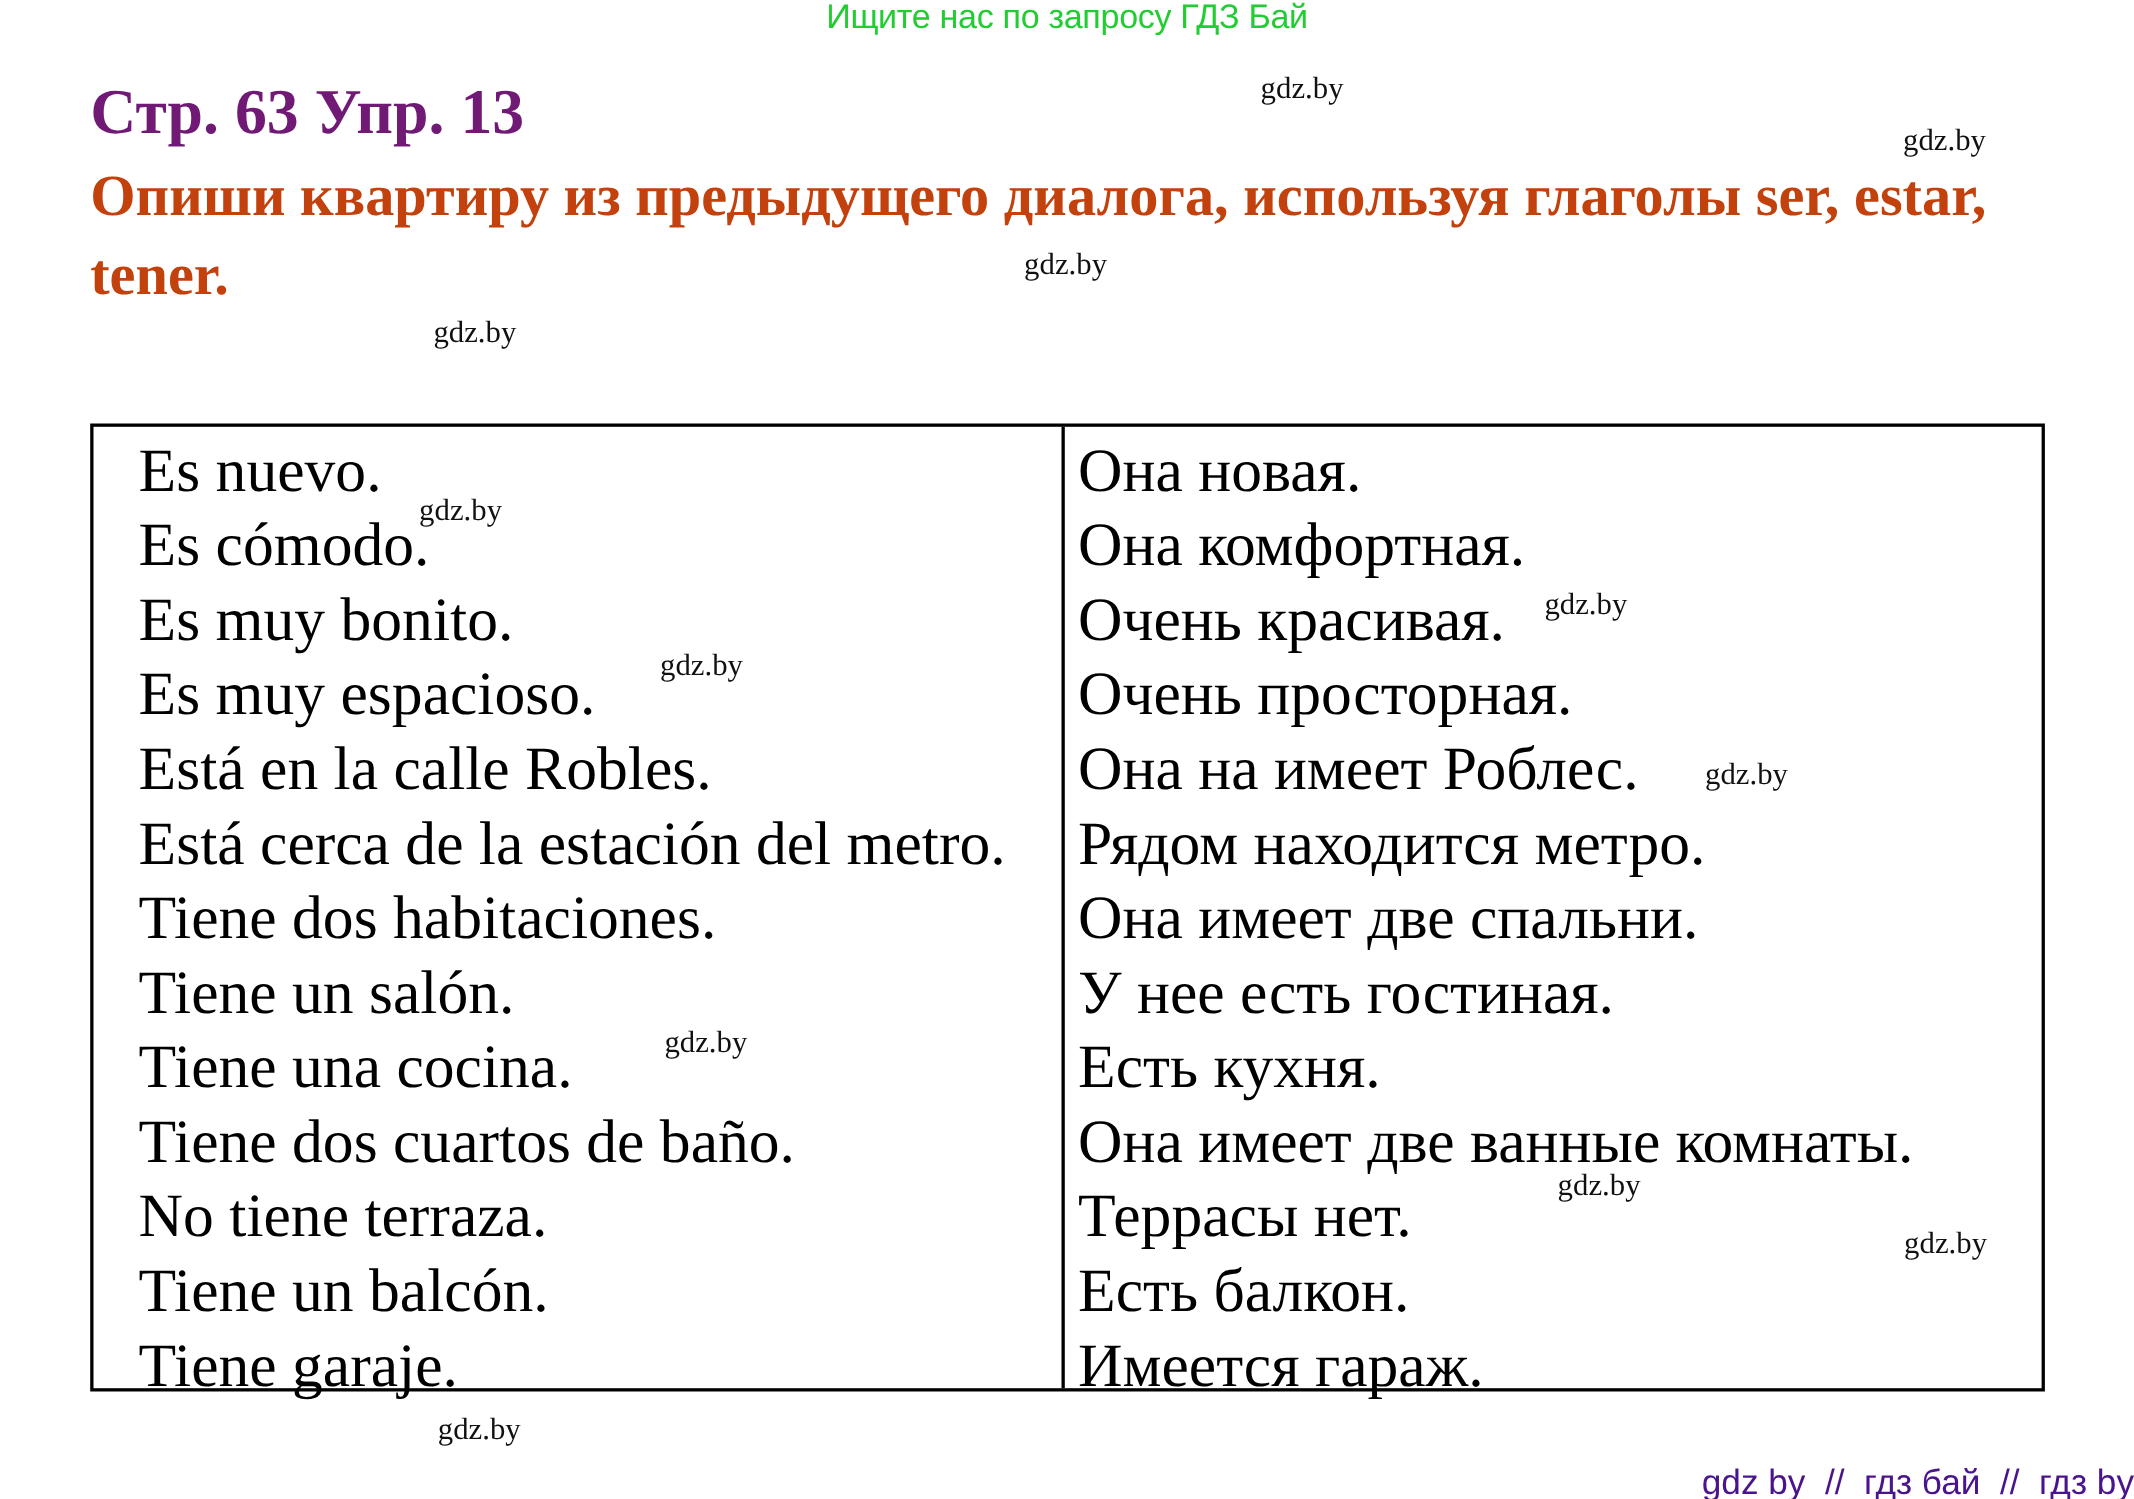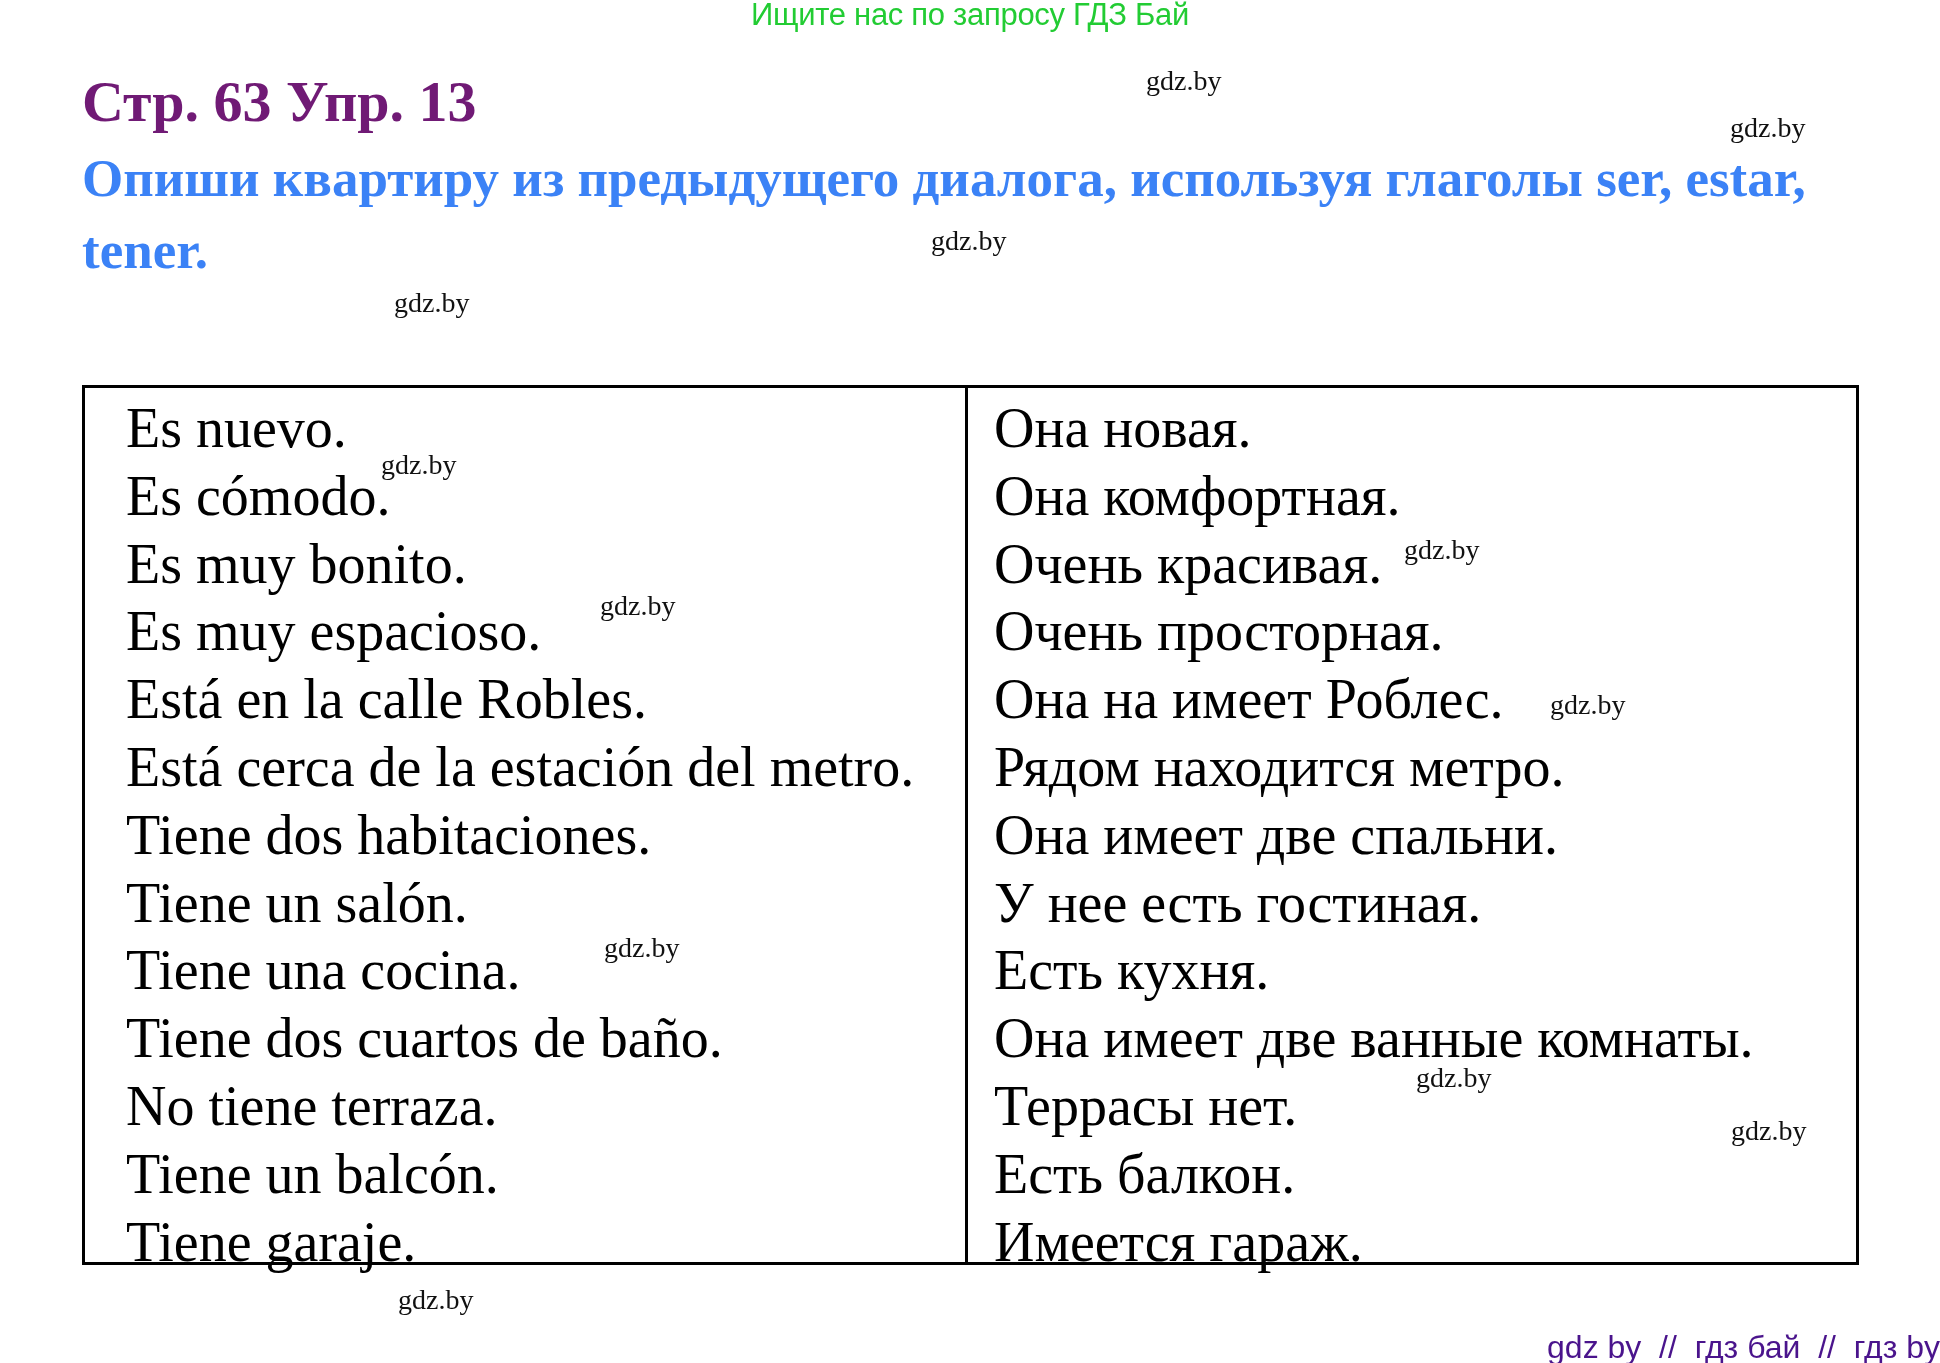--- a/index.html
+++ b/index.html
@@ -10,29 +10,29 @@
     color: #22cc33; top: -2px; letter-spacing: -0.3px;
   }
   .heading {
     position: absolute; left: 82px; top: 70px;
     font-family: "Liberation Serif", serif; font-weight: bold; font-size: 58px; line-height: 64px;
     color: #701a75; margin: 0;
   }
   .task {
     position: absolute; left: 82px; top: 142px; width: 1820px;
     font-family: "Liberation Serif", serif; font-weight: bold; font-size: 53px; line-height: 72px;
-    color: #3b82f6; margin: 0;
+    color: #c2410c; margin: 0;
   }
   .table {
     position: absolute; left: 82px; top: 385px; width: 1771px; height: 874px;
     border: 3px solid #000; box-sizing: content-box; display: flex;
   }
   .col { position: relative; height: 100%; box-sizing: border-box; padding-top: 7px; }
   .col-left { width: 883px; border-right: 3px solid #000; padding-left: 41px; }
-  .col-right { flex: 1; padding-left: 26px; }
+  .col-right { flex: 1; padding-left: 12px; }
   .row {
     font-family: "Liberation Serif", serif; font-size: 56px; line-height: 67.8px; height: 67.8px;
     color: #000; white-space: nowrap;
   }
   .wm {
     position: absolute; font-family: Liberation Serif, serif; font-size: 28px; line-height: 30px;
     color: #111; white-space: nowrap;
   }
   .footer {
     position: absolute; left: 0; top: 1330px; width: 1940px; text-align: right;

